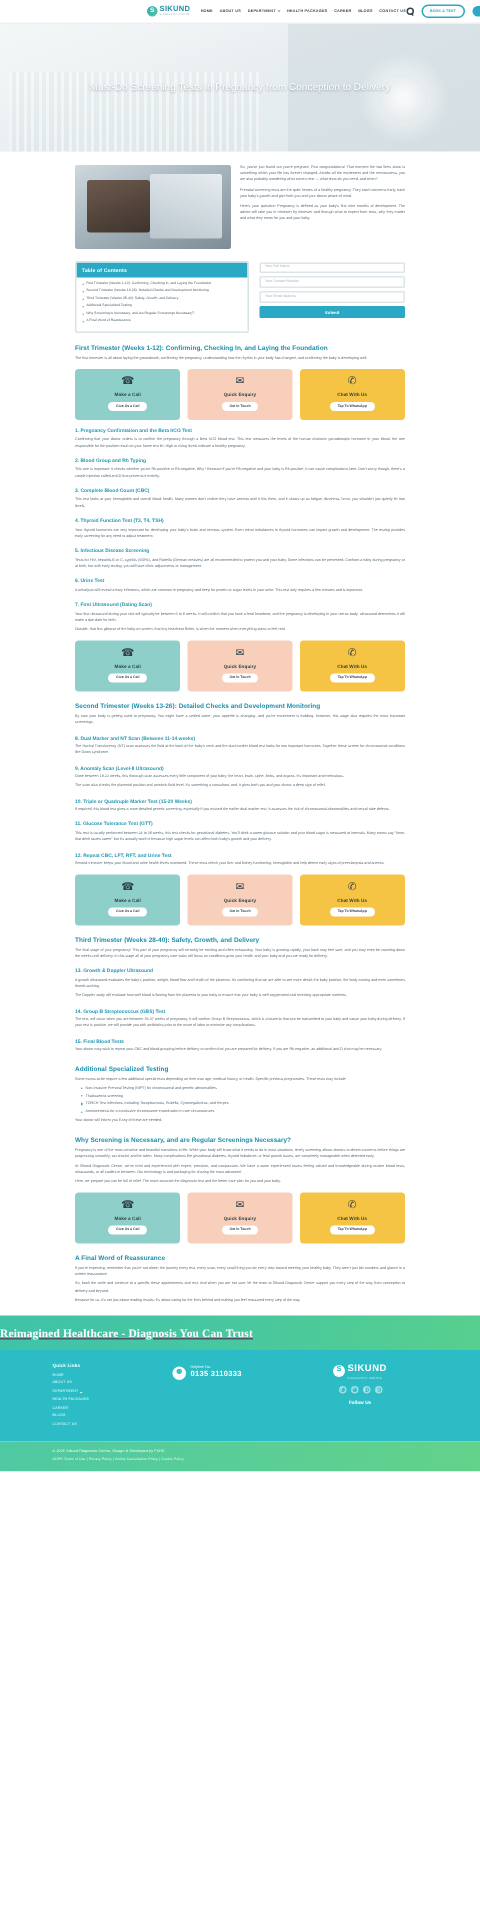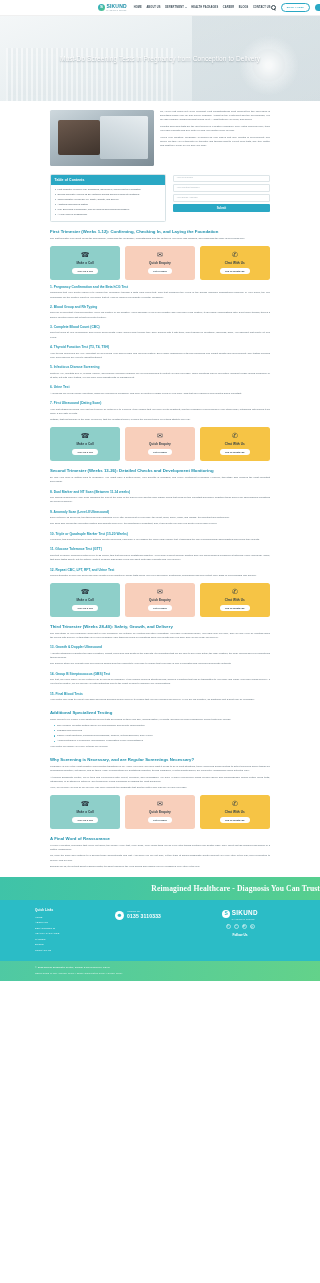--- a/index.html
+++ b/index.html
@@ -180,21 +180,21 @@
     position: relative; padding-left: 3px;
   }
   .b-li::before{
     content:""; position:absolute; left:0; top:1.25px;
     width:1.1px; height:1.1px; border-radius:50%; background:#2aa8c4;
   }
 
   
   .f-band {
     background: linear-gradient(100deg,#3fc3a8 0%, #46c6a2 40%, #57cf8e 100%);
-    height: 23px; display: flex; align-items: center; justify-content: flex-end;
+    height: 23px; display: flex; align-items: center; justify-content: flex-start; text-decoration: underline;
   }
   .f-band-t {
     font-family: "Liberation Serif", serif; font-size: 7.6px; font-weight: 700;
     color: #ffffff; letter-spacing: .12px;
   }
   .f-main { background: #2bbcc6; padding: 8px 0 7px; }
   .f-grid { width: 250px; margin: 0 auto; display: flex; align-items: flex-start; }
   .f-col-a { flex: 0 0 80px; }
   .f-col-b { flex: 1; padding-top: 2px; }
   .f-col-c { flex: 0 0 90px; text-align: center; }

